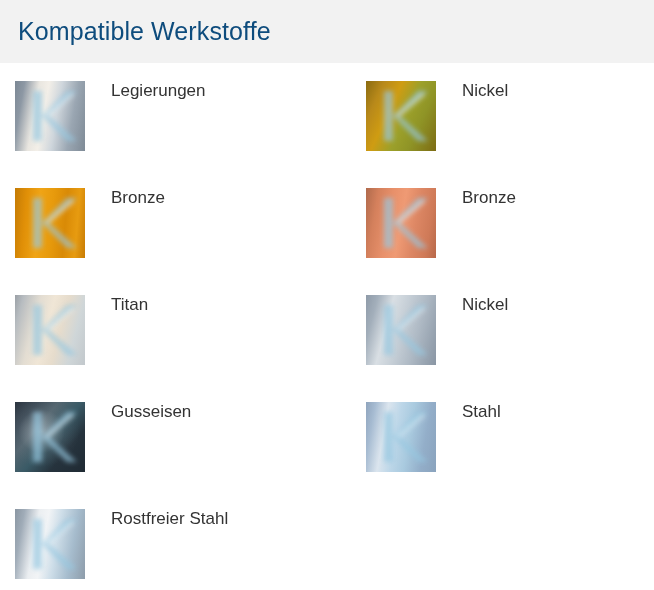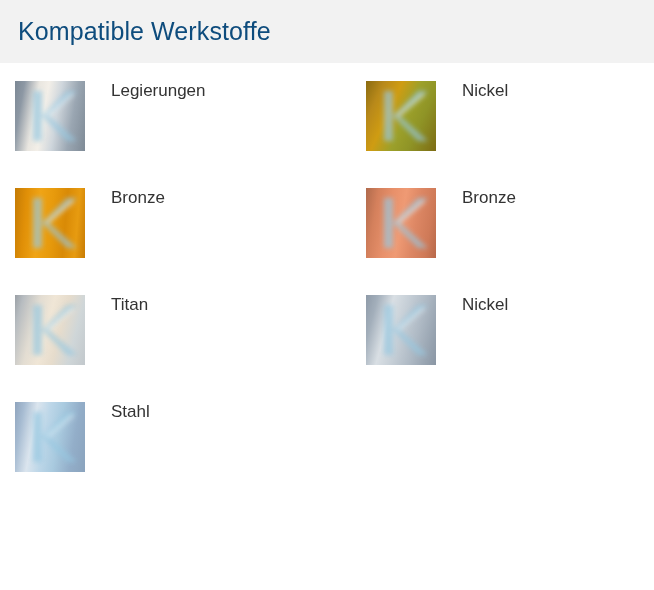--- a/index.html
+++ b/index.html
@@ -247,29 +247,61 @@
             </g>
             <g fill="rgba(255,255,255,0.45)">
               <polygon points="30,34 56,12 60,14 33,36"></polygon>
             </g>
           </svg>
           <span class="sheen"></span>
         </div>
         <span class="material-label">Nickel</span>
       </div>
       <div class="material-item">
+        <div class="thumb m-gusseisen">
+          <svg class="k-mark" viewBox="0 0 70 70">
+            <g fill="rgba(150,200,225,0.80)">
+              <rect x="18" y="10" width="9" height="50"></rect>
+              <polygon points="27,35 52,10 62,10 34,35"></polygon>
+              <polygon points="27,35 52,60 62,60 34,35"></polygon>
+            </g>
+            <g fill="rgba(255,255,255,0.45)">
+              <polygon points="30,34 56,12 60,14 33,36"></polygon>
+            </g>
+          </svg>
+          <span class="sheen"></span>
+        </div>
+        <span class="material-label">Gusseisen</span>
+      </div>
+      <div class="material-item">
         <div class="thumb m-titan">
           <svg class="k-mark" viewBox="0 0 70 70">
             <g fill="rgba(150,200,225,0.80)">
               <rect x="18" y="10" width="9" height="50"></rect>
               <polygon points="27,35 52,10 62,10 34,35"></polygon>
               <polygon points="27,35 52,60 62,60 34,35"></polygon>
             </g>
             <g fill="rgba(255,255,255,0.45)">
               <polygon points="30,34 56,12 60,14 33,36"></polygon>
             </g>
           </svg>
           <span class="sheen"></span>
         </div>
         <span class="material-label">Stahl</span>
+      </div>
+      <div class="material-item">
+        <div class="thumb m-rostfreier">
+          <svg class="k-mark" viewBox="0 0 70 70">
+            <g fill="rgba(150,200,225,0.80)">
+              <rect x="18" y="10" width="9" height="50"></rect>
+              <polygon points="27,35 52,10 62,10 34,35"></polygon>
+              <polygon points="27,35 52,60 62,60 34,35"></polygon>
+            </g>
+            <g fill="rgba(255,255,255,0.45)">
+              <polygon points="30,34 56,12 60,14 33,36"></polygon>
+            </g>
+          </svg>
+          <span class="sheen"></span>
+        </div>
+        <span class="material-label">Rostfreier Stahl</span>
       </div>
     </div>
 </div>
 
 </body></html>

